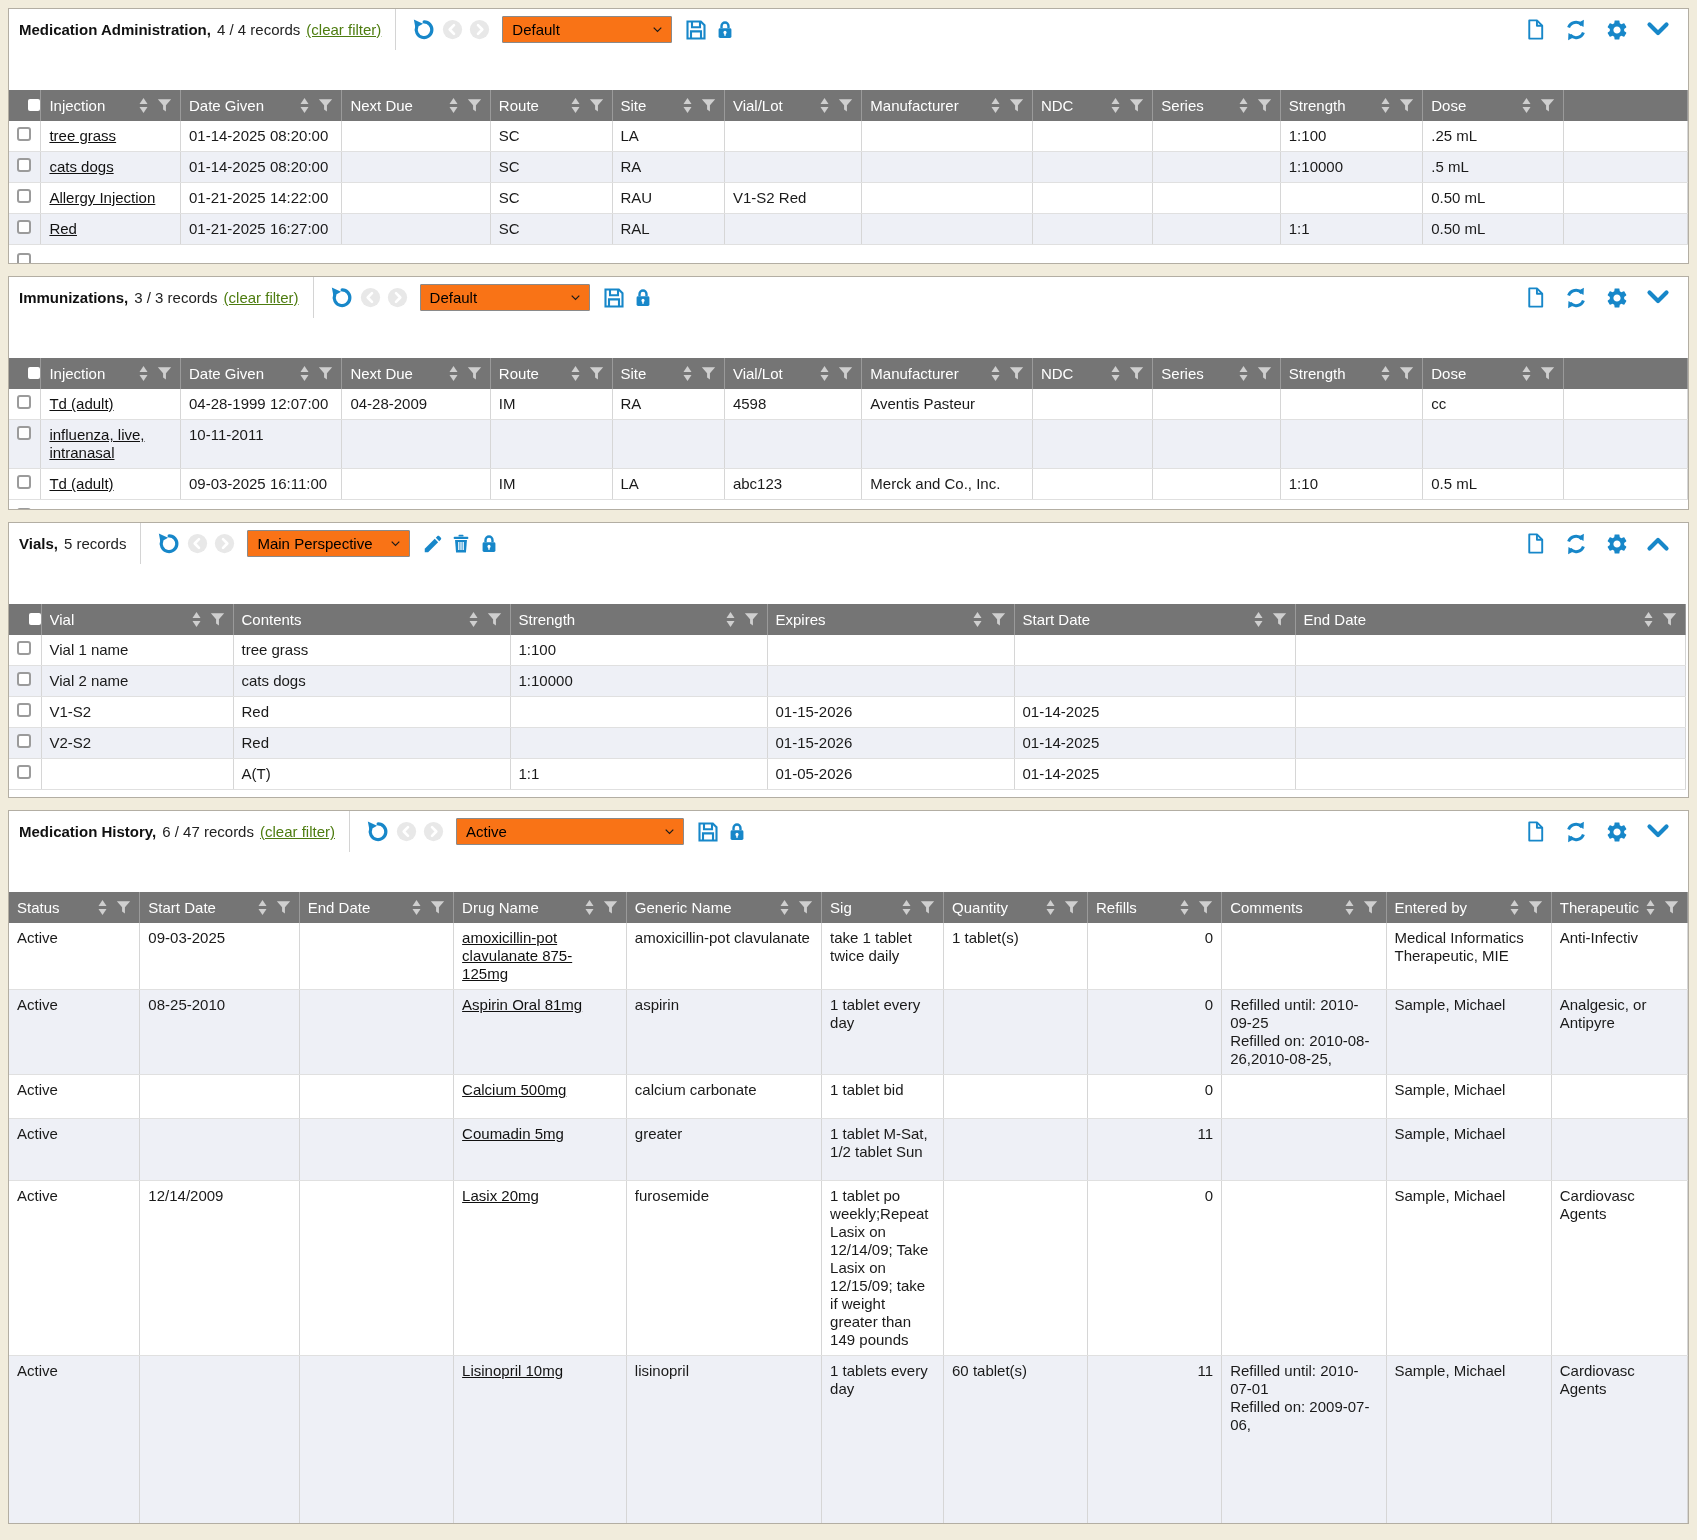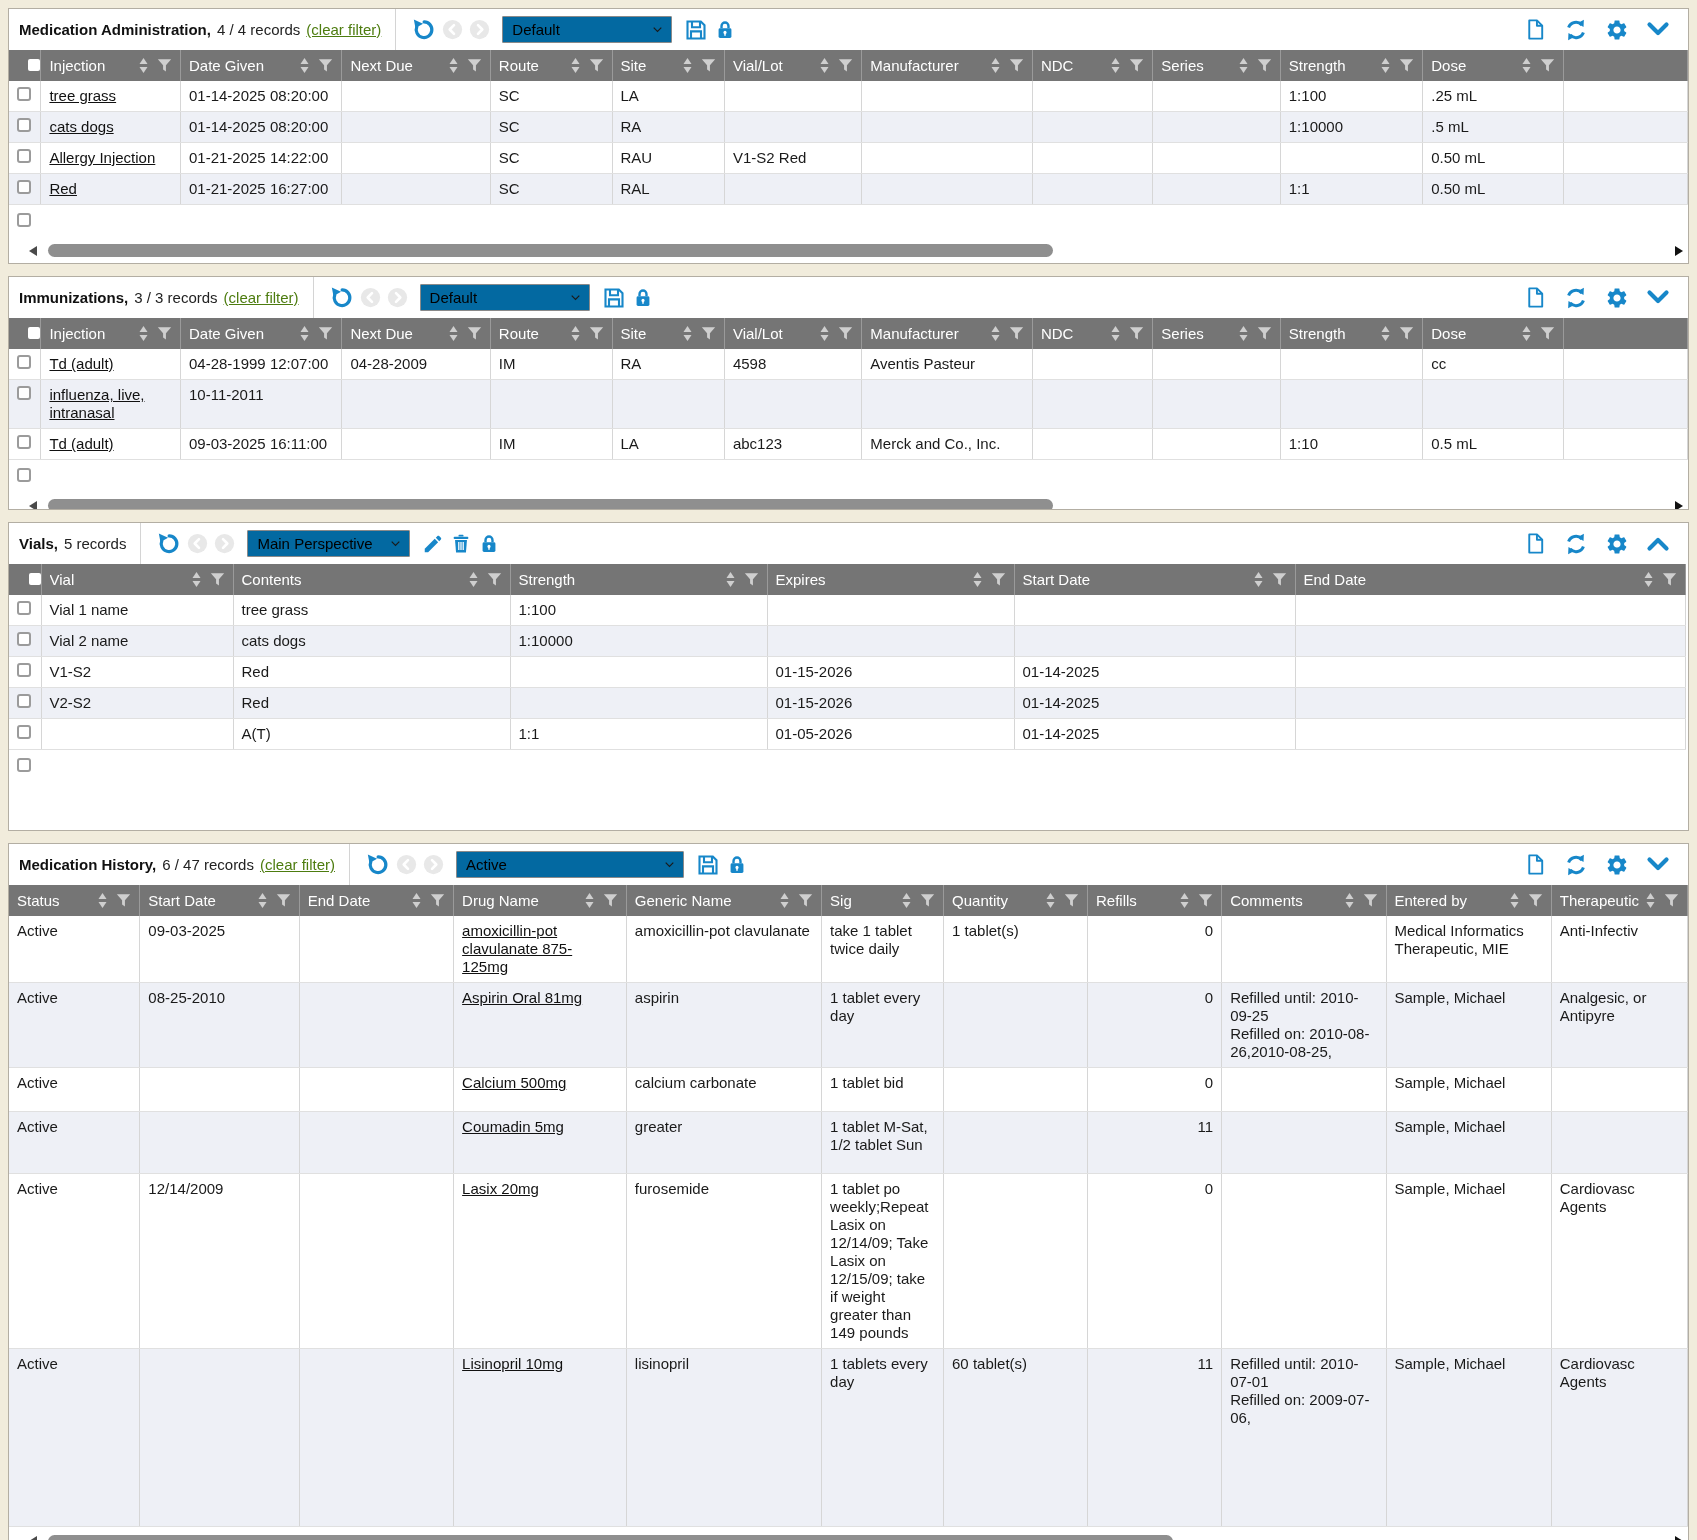--- a/index.html
+++ b/index.html
@@ -6,39 +6,39 @@
   html,body{margin:0;padding:0}
   body{
     width:1697px;height:1540px;
     background:#f1ecdc;
     font-family:"Liberation Sans",sans-serif;
     font-size:15px;color:#1a1a1a;
     padding:8px;
   }
   .panel{
     background:#fff;border:1px solid #b3aea3;
-    margin-bottom:12px;display:flex;flex-direction:column;overflow:hidden;
+    margin-bottom:12px;display:flex;flex-direction:column;overflow:hidden;gap:40px;
   }
   .p-medication-administration{height:256px}
   .p-immunizations{height:234px}
-  .p-vials{height:309px}
+  .p-vials{height:276px}
   .p-medication-history{height:714px}
 
   .toolbar{display:flex;align-items:center;flex:0 0 41px;height:41px;padding:0 10px;background:#fff}
   .titlegrp{white-space:nowrap;display:flex;align-items:baseline}
   .title{font-weight:bold;color:#111}
   .records{margin-left:6px;color:#222}
   .clearfilter{margin-left:6px;text-decoration:underline;color:#4d7c0f;cursor:pointer}
   .vdiv{width:1px;height:41px;background:#d4d4d4;margin:0 12px 0 14px;flex:0 0 1px}
   .tbtn{border:none;background:none;padding:0;margin:0 3px;display:inline-flex;align-items:center;cursor:pointer}
   .icn{display:inline-flex}
   .icn svg{display:block}
   .select{
     display:inline-flex;align-items:center;justify-content:space-between;
-    border:1px solid #8a8a8a;background:#0369a1;height:27px;
+    border:1px solid #8a8a8a;background:#f97316;height:27px;
     padding:0 7px 0 9px;margin:0 9px;cursor:pointer;border-radius:1px;
   }
   .p-medication-administration .select,.p-immunizations .select{width:170px}
   .p-vials .select{width:163px}
   .p-medication-history .select{width:228px}
   .select .val{color:#000}
   .right{margin-left:auto;display:flex;align-items:center;gap:17px;padding-right:8px}
   .right .tbtn{margin:0}
 
   .tablewrap{overflow:hidden;flex:0 0 auto}

